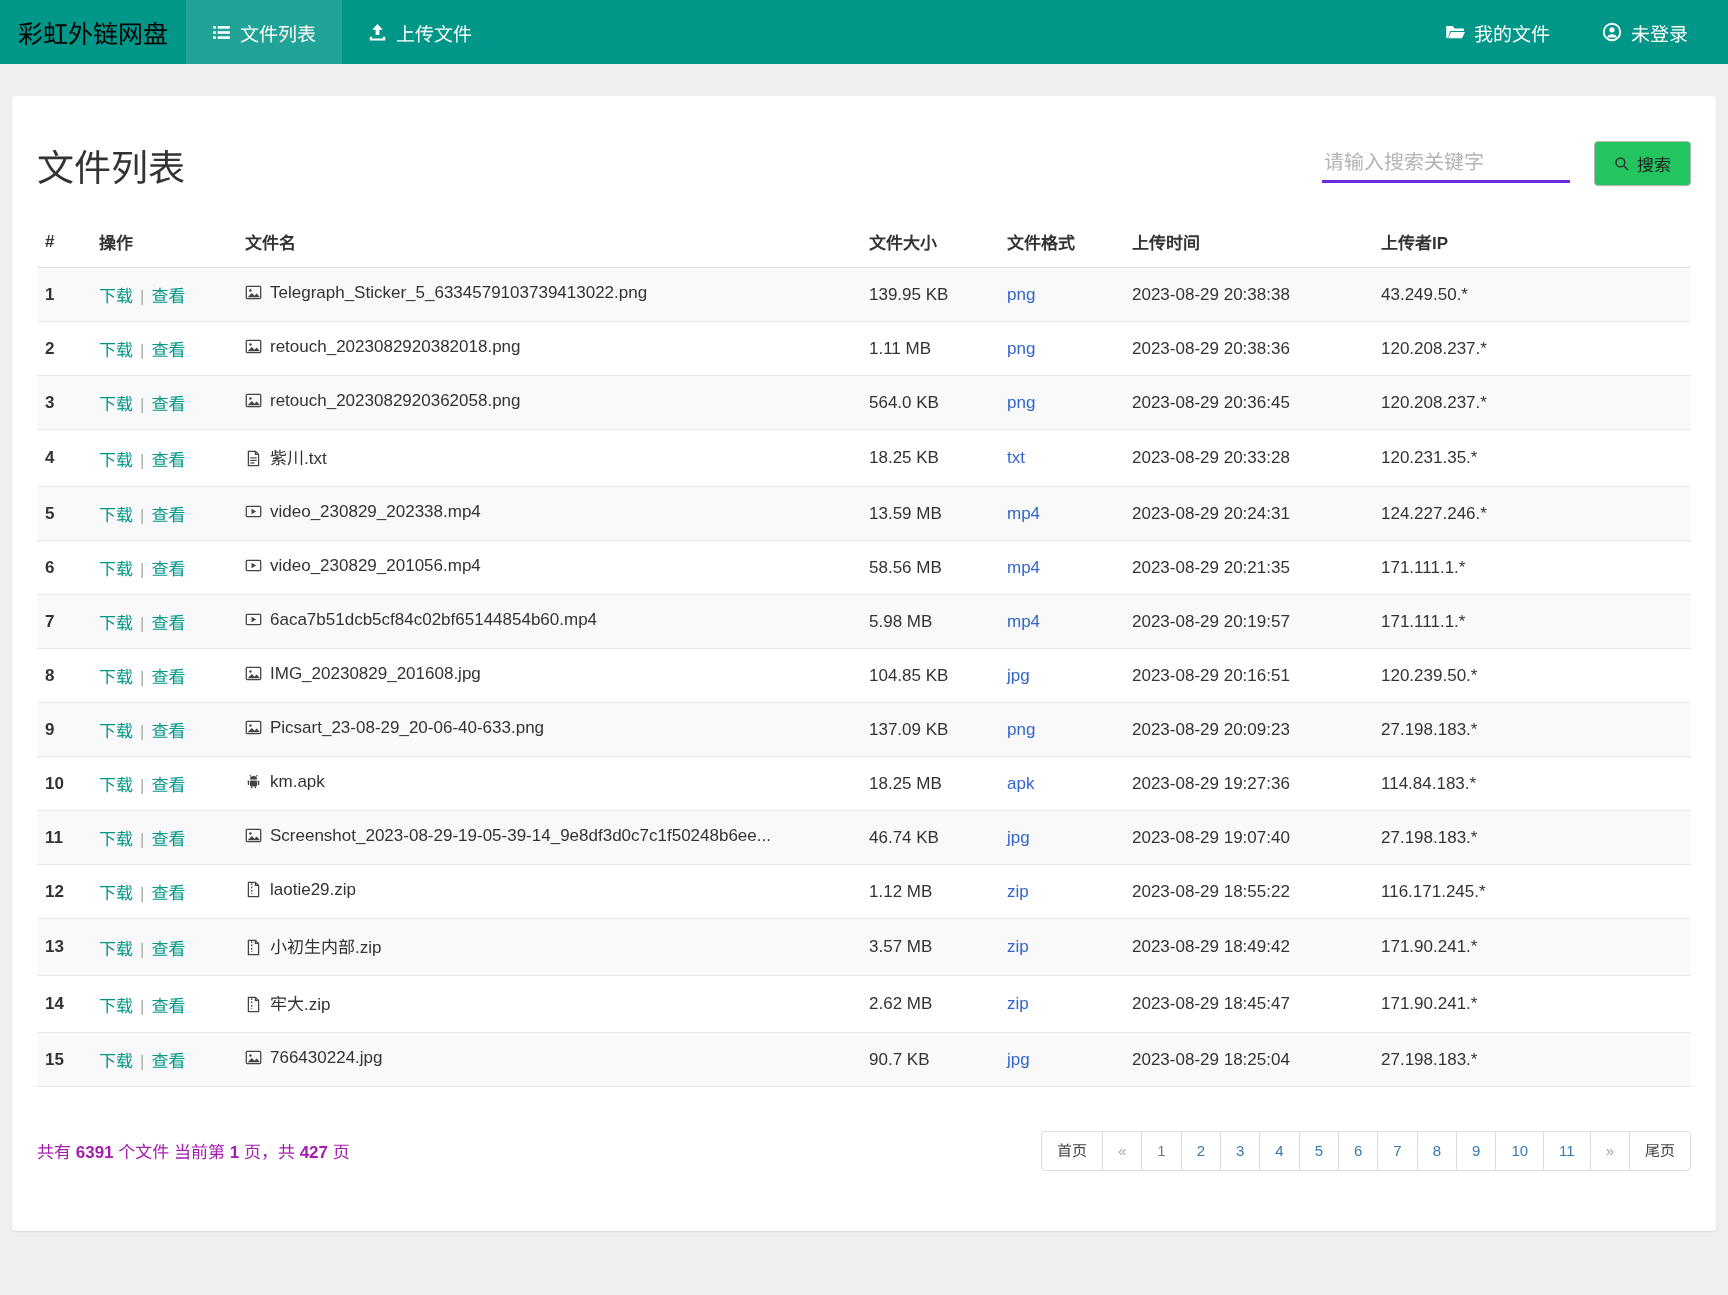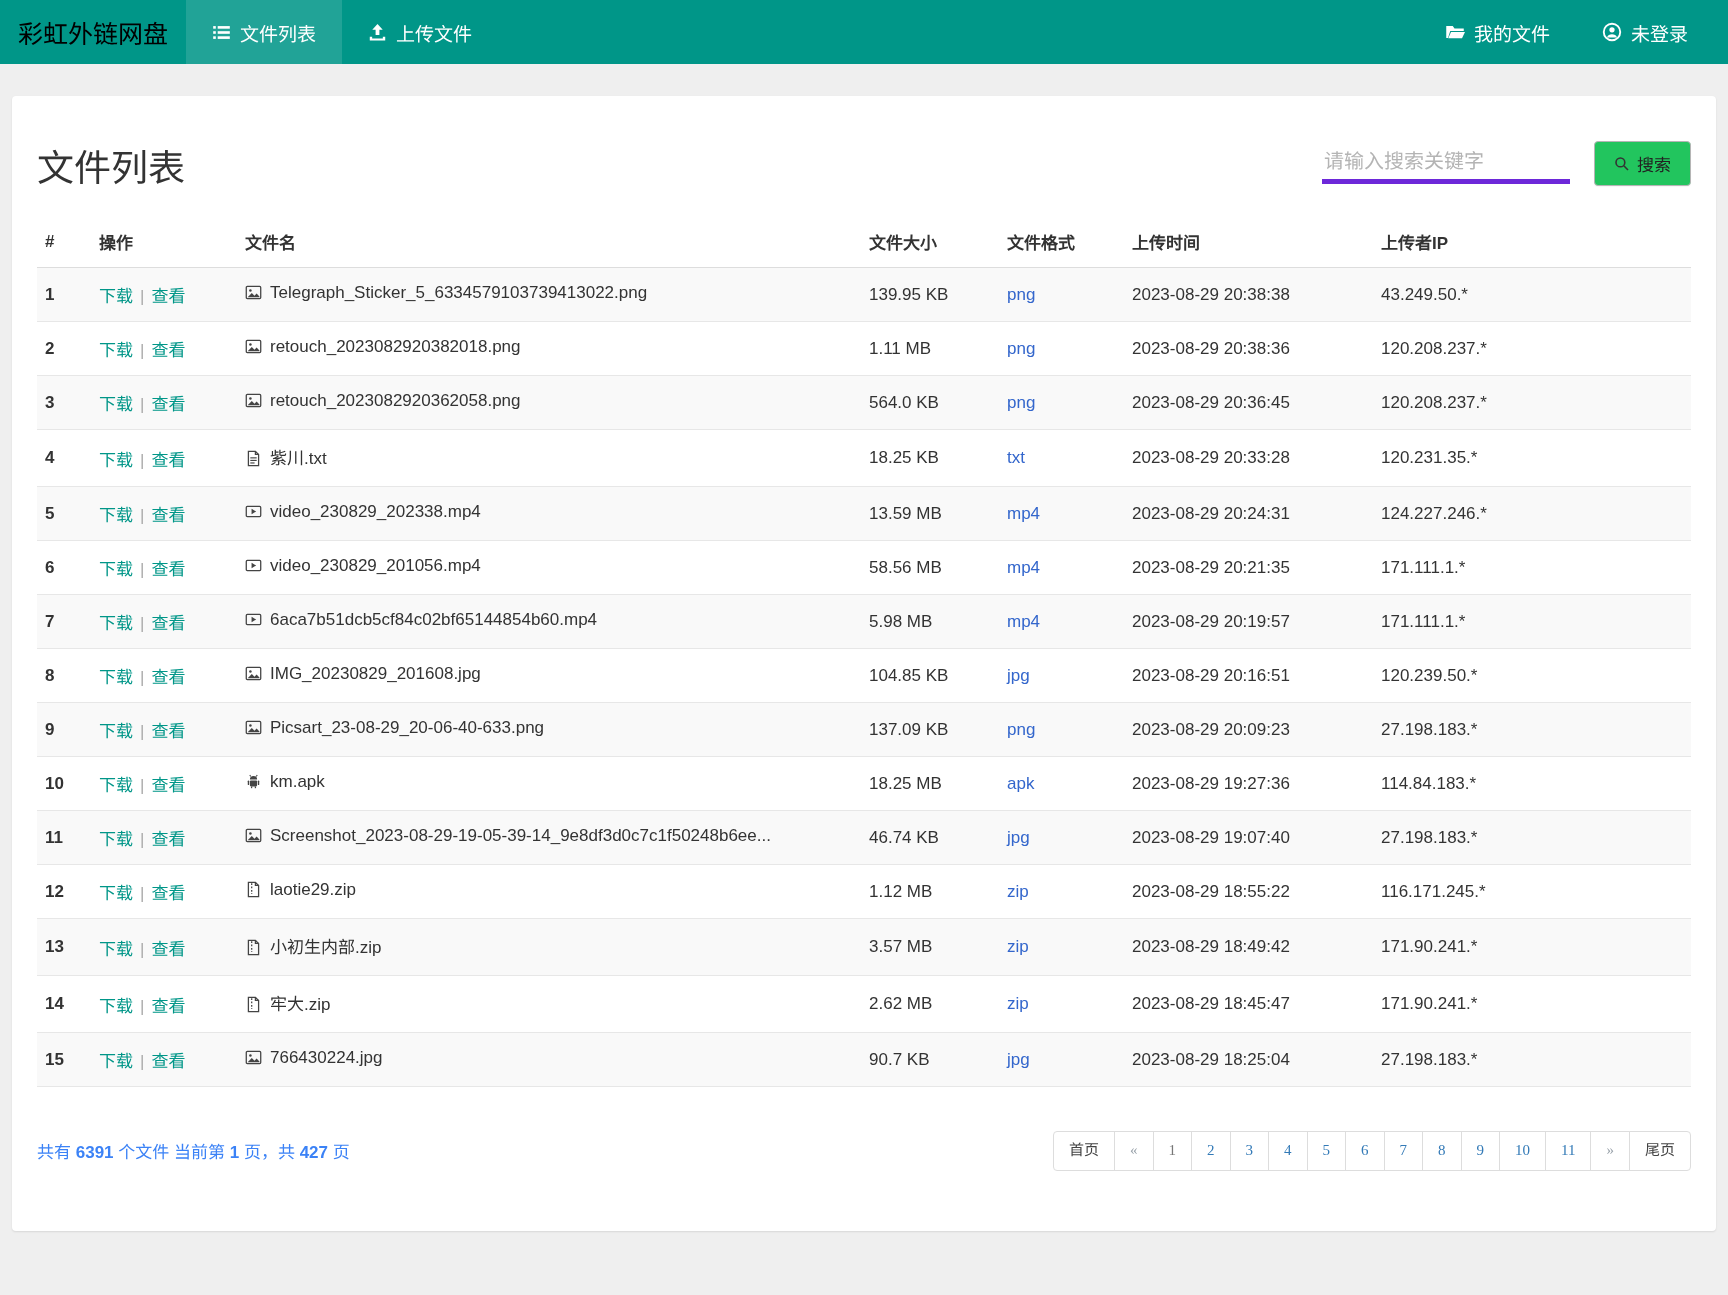--- a/index.html
+++ b/index.html
@@ -57,21 +57,21 @@
     font-size: 37px;
     font-weight: 400;
     color: #333;
     margin: 0;
     line-height: 1.1;
   }
   .search-area { display: flex; align-items: center; padding-bottom: 4px; }
   .search-input {
     width: 248px;
     border: none;
-    border-bottom: 5px solid #6d28d9;
+    border-bottom: 3px solid #6d28d9;
     font-size: 20px;
     padding: 6px 2px;
     outline: none;
     background: transparent;
     color: #be185d;
     font-family: inherit;
   }
   .search-input::placeholder { color: #b4b4b4; }
   .search-btn {
     display: inline-flex;
@@ -120,33 +120,32 @@
   .file-icon svg { display: inline-block; }
   .format-link { color: #3366cc; text-decoration: none; }
 
   
   .card-footer {
     display: flex;
     justify-content: space-between;
     align-items: center;
     margin-top: 44px;
   }
-  .summary { font-size: 17px; color: #3b82f6; }
+  .summary { font-size: 17px; color: #a21caf; }
   .summary b { font-weight: bold; }
   .pagination { display: inline-flex; }
   .page-item {
     padding: 9px 15px;
     border: 1px solid #ddd;
     margin-left: -1px;
     background: #fff;
     font-size: 15px;
     text-decoration: none;
     color: #337ab7;
     line-height: 1.3;
-    font-family: Liberation Serif, serif;
   }
   .page-item:first-child { border-radius: 4px 0 0 4px; margin-left: 0; }
   .page-item:last-child { border-radius: 0 4px 4px 0; }
   .page-item.plain { color: #444; }
   .page-item.muted { color: #9aa3ab; }
   .page-item.current { color: #777; }
   .page-item.link { color: #337ab7; }
 </style>
 </head>
 <body>

